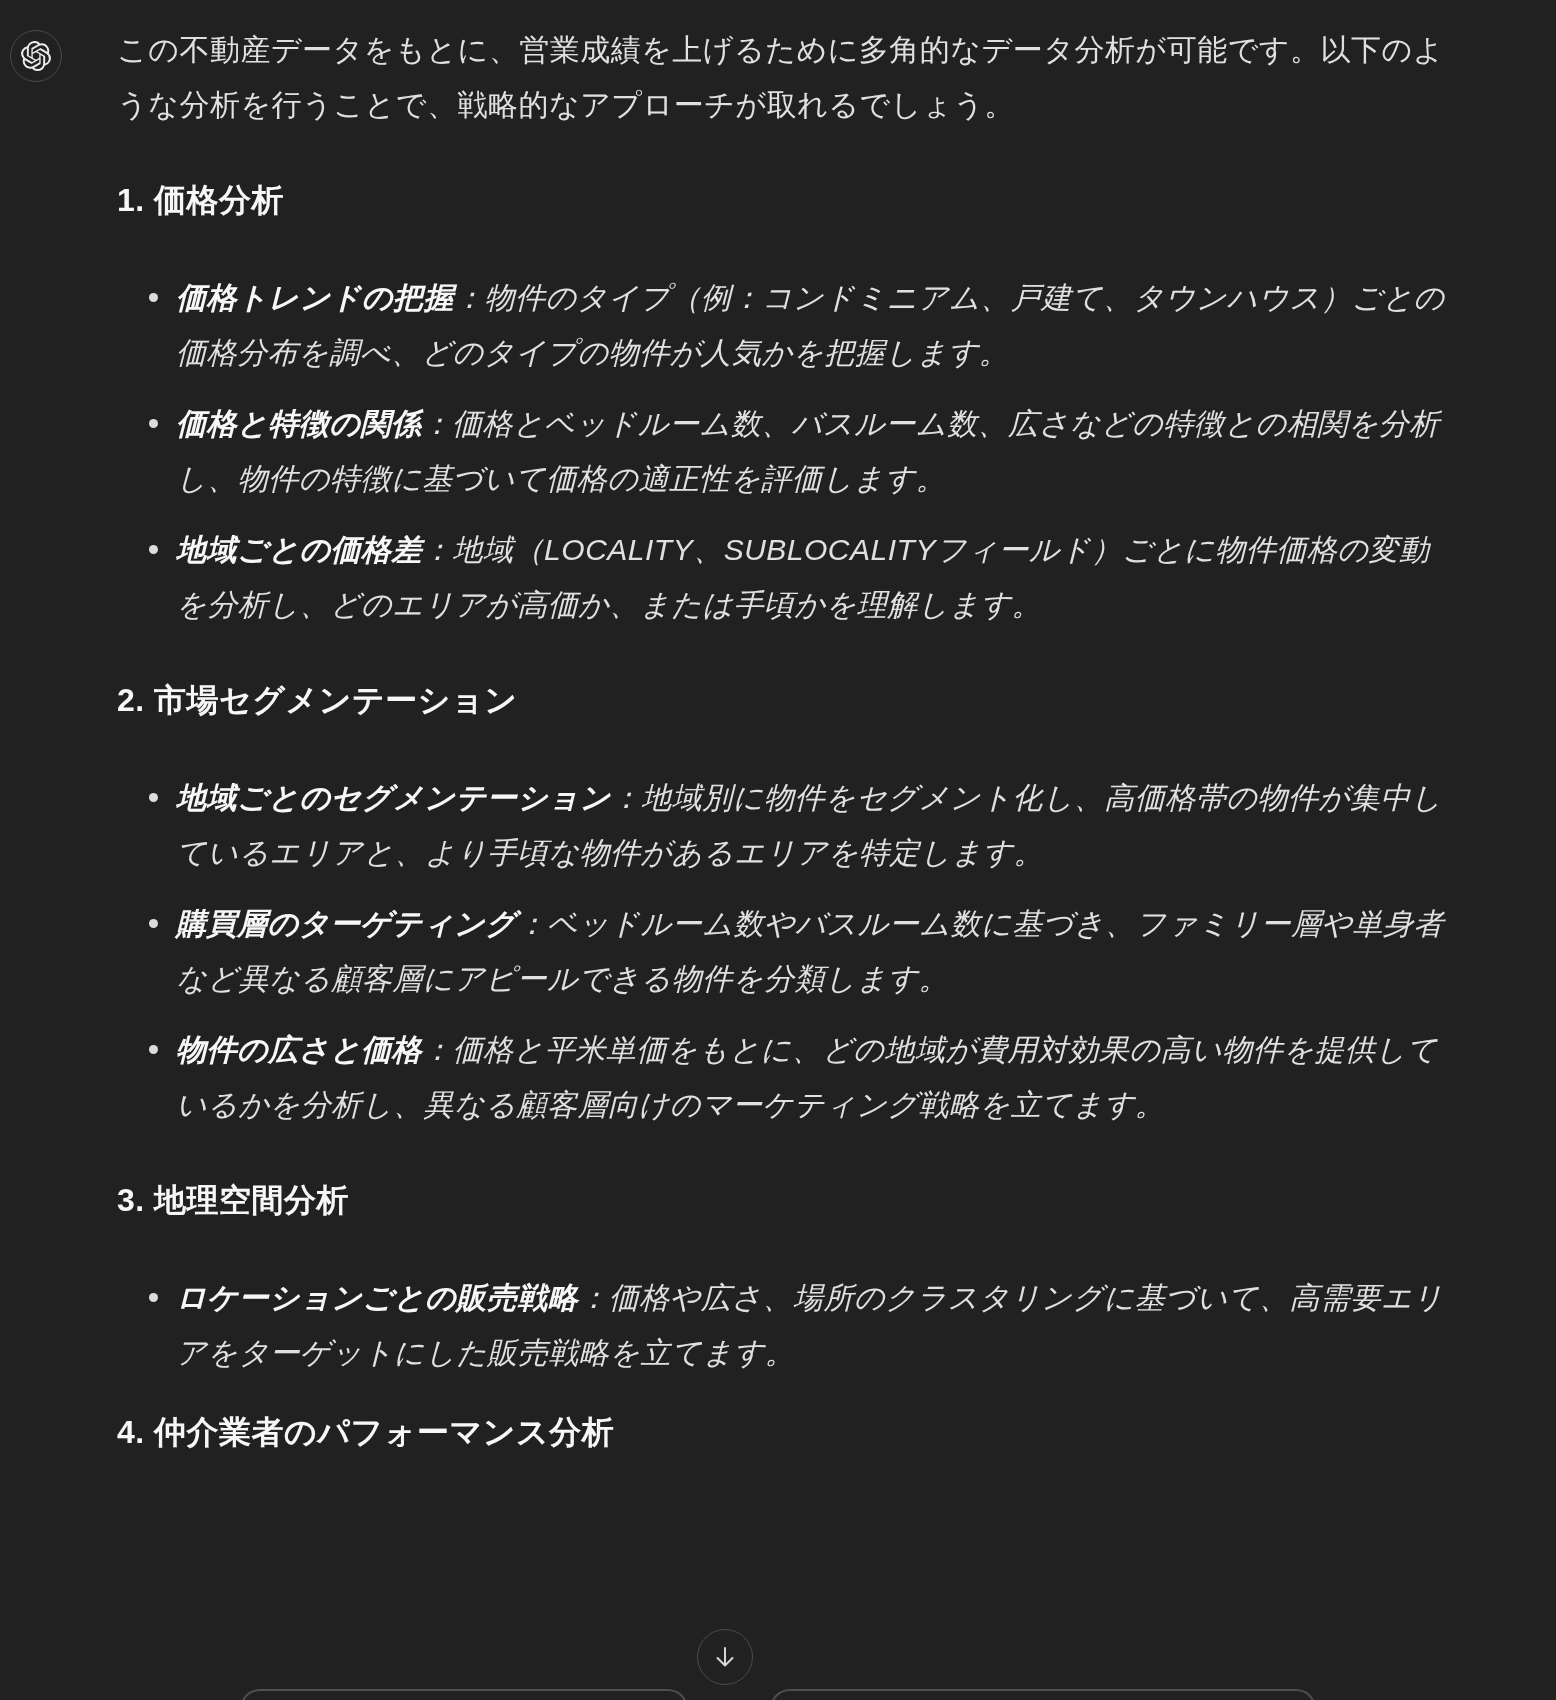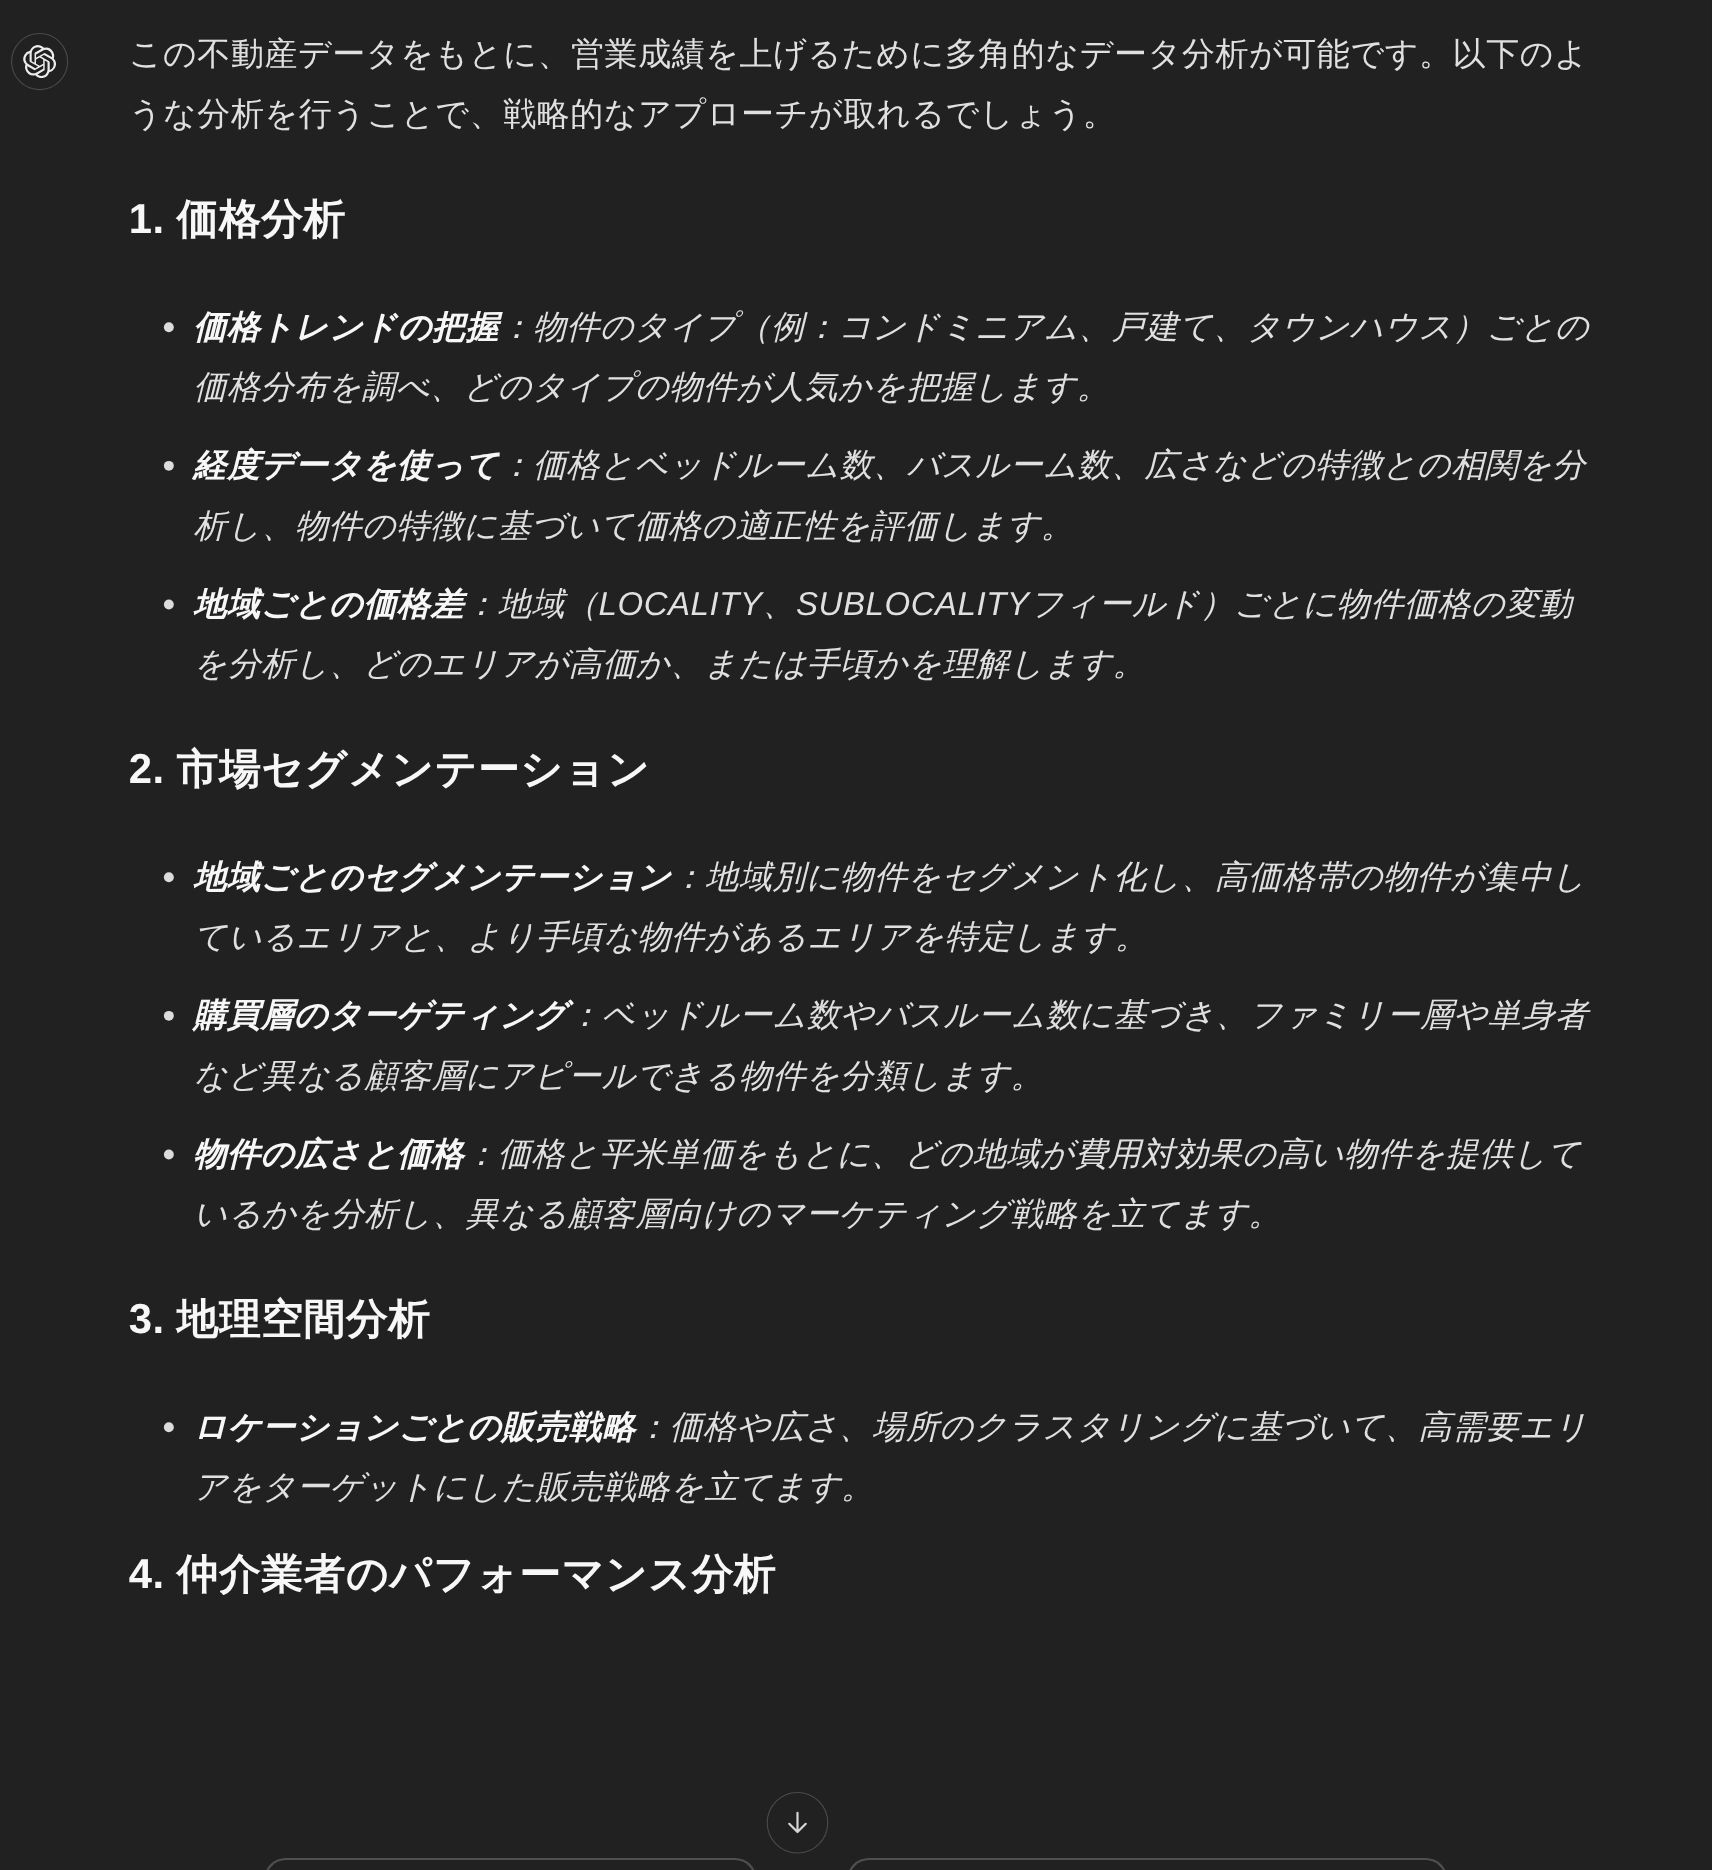--- a/index.html
+++ b/index.html
@@ -15,21 +15,21 @@
   .avatar svg{width:30px;height:30px;fill:#ececec;}
 
   
   .content{
     position:absolute;left:117px;top:0;width:1330px;
     color:#e0e0e0;font-size:30px;line-height:55px;
     letter-spacing:0.5px;
   }
   .intro{margin:0;padding-top:22px;}
   h3.sec{
-    font-size:38px;line-height:48px;font-weight:700;color:#f7f7f7;
+    font-size:32px;line-height:48px;font-weight:700;color:#f7f7f7;
     margin:44px 0 24px 0;letter-spacing:0.5px;
   }
   .section:last-child h3.sec{margin-top:28px;}
   ul.blist{list-style:none;margin:0;padding:6px 0 0 59px;}
   ul.blist li{position:relative;margin:16px 0;font-style:italic;}
   ul.blist li::before{
     content:"";position:absolute;left:-27px;top:23px;width:9px;height:9px;
     border-radius:50%;background:#dcdcdc;
   }
   .blabel{font-weight:700;color:#f7f7f7;}
@@ -66,21 +66,21 @@
     </span>
   </div>
 
   <div class="content">
     <p class="intro">この不動産データをもとに、営業成績を上げるために多角的なデータ分析が可能です。以下のような分析を行うことで、戦略的なアプローチが取れるでしょう。</p>
 
     <div class="section">
       <h3 class="sec">1. 価格分析</h3>
       <ul class="blist">
         <li><span class="blabel">価格トレンドの把握</span><span class="colon">：</span><span>物件のタイプ（例：コンドミニアム、戸建て、タウンハウス）ごとの価格分布を調べ、どのタイプの物件が人気かを把握します。</span></li>
-        <li><span class="blabel">経度データを使って</span><span class="colon">：</span><span>価格とベッドルーム数、バスルーム数、広さなどの特徴との相関を分析し、物件の特徴に基づいて価格の適正性を評価します。</span></li>
+        <li><span class="blabel">価格と特徴の関係</span><span class="colon">：</span><span>価格とベッドルーム数、バスルーム数、広さなどの特徴との相関を分析し、物件の特徴に基づいて価格の適正性を評価します。</span></li>
         <li><span class="blabel">地域ごとの価格差</span><span class="colon">：</span><span>地域（LOCALITY、SUBLOCALITYフィールド）ごとに物件価格の変動を分析し、どのエリアが高価か、または手頃かを理解します。</span></li>
       </ul>
     </div>
 
     <div class="section">
       <h3 class="sec">2. 市場セグメンテーション</h3>
       <ul class="blist">
         <li><span class="blabel">地域ごとのセグメンテーション</span><span class="colon">：</span><span>地域別に物件をセグメント化し、高価格帯の物件が集中しているエリアと、より手頃な物件があるエリアを特定します。</span></li>
         <li><span class="blabel">購買層のターゲティング</span><span class="colon">：</span><span>ベッドルーム数やバスルーム数に基づき、ファミリー層や単身者など異なる顧客層にアピールできる物件を分類します。</span></li>
         <li><span class="blabel">物件の広さと価格</span><span class="colon">：</span><span>価格と平米単価をもとに、どの地域が費用対効果の高い物件を提供しているかを分析し、異なる顧客層向けのマーケティング戦略を立てます。</span></li>

